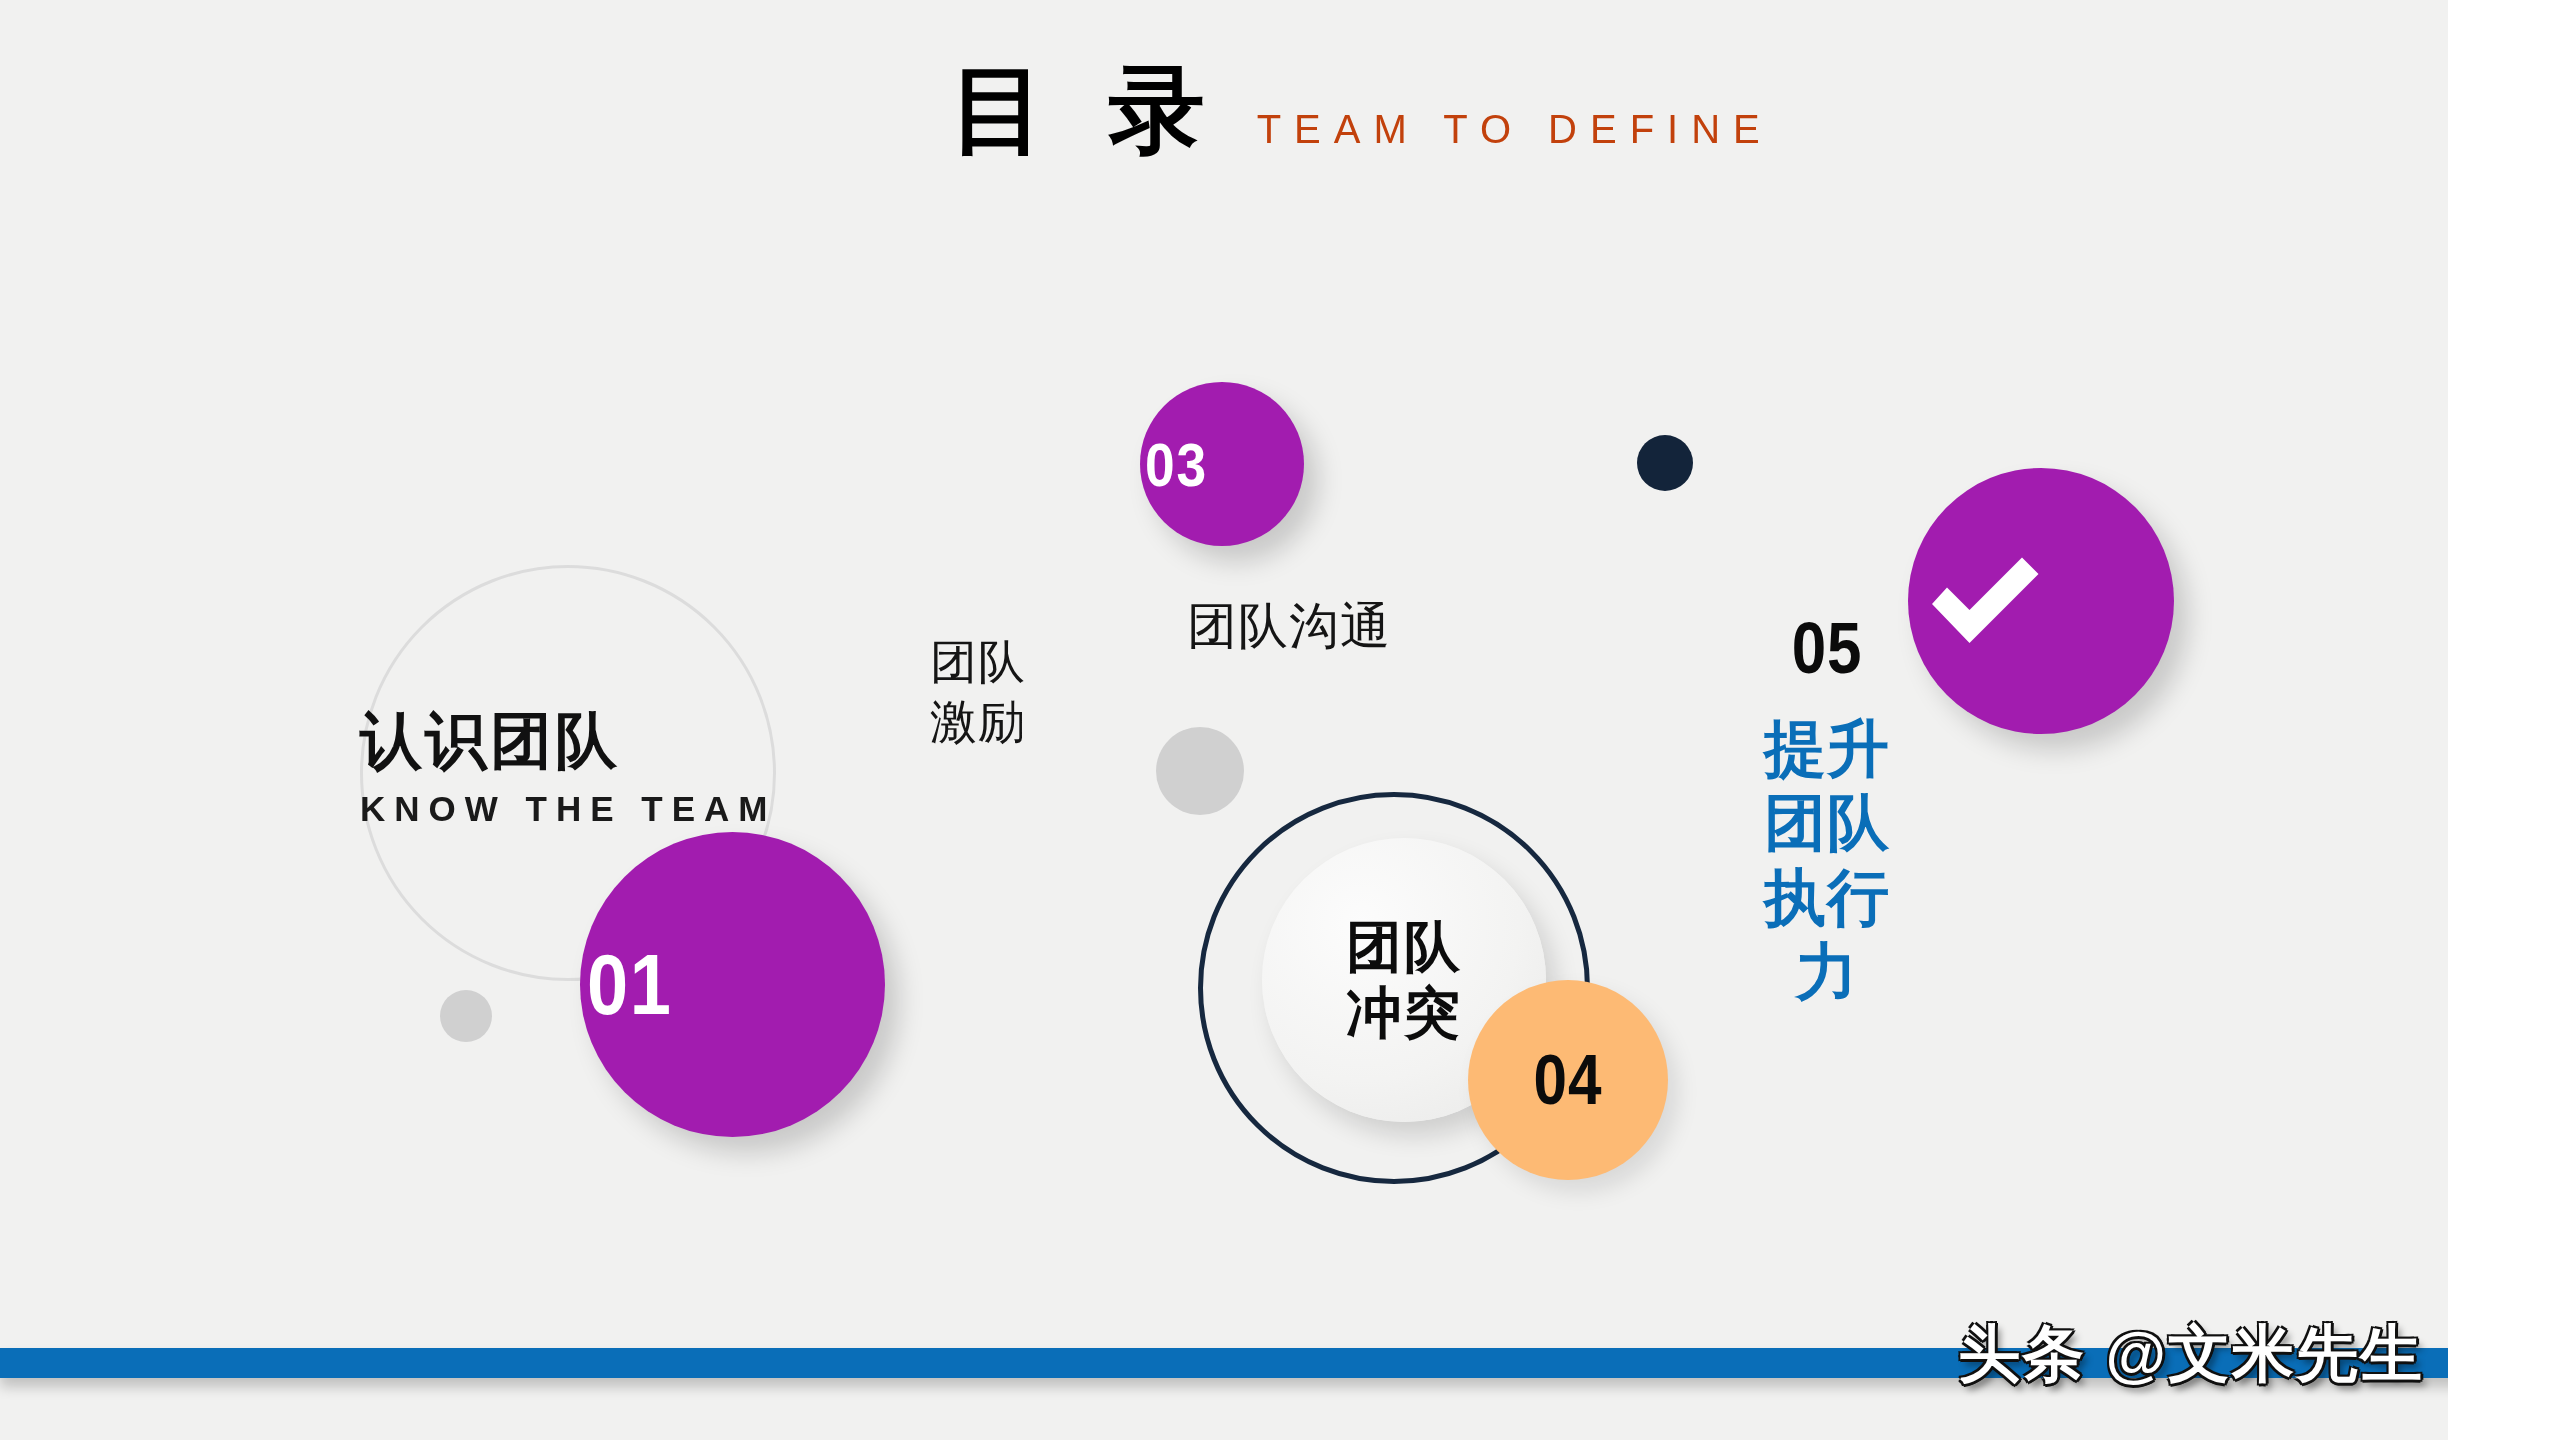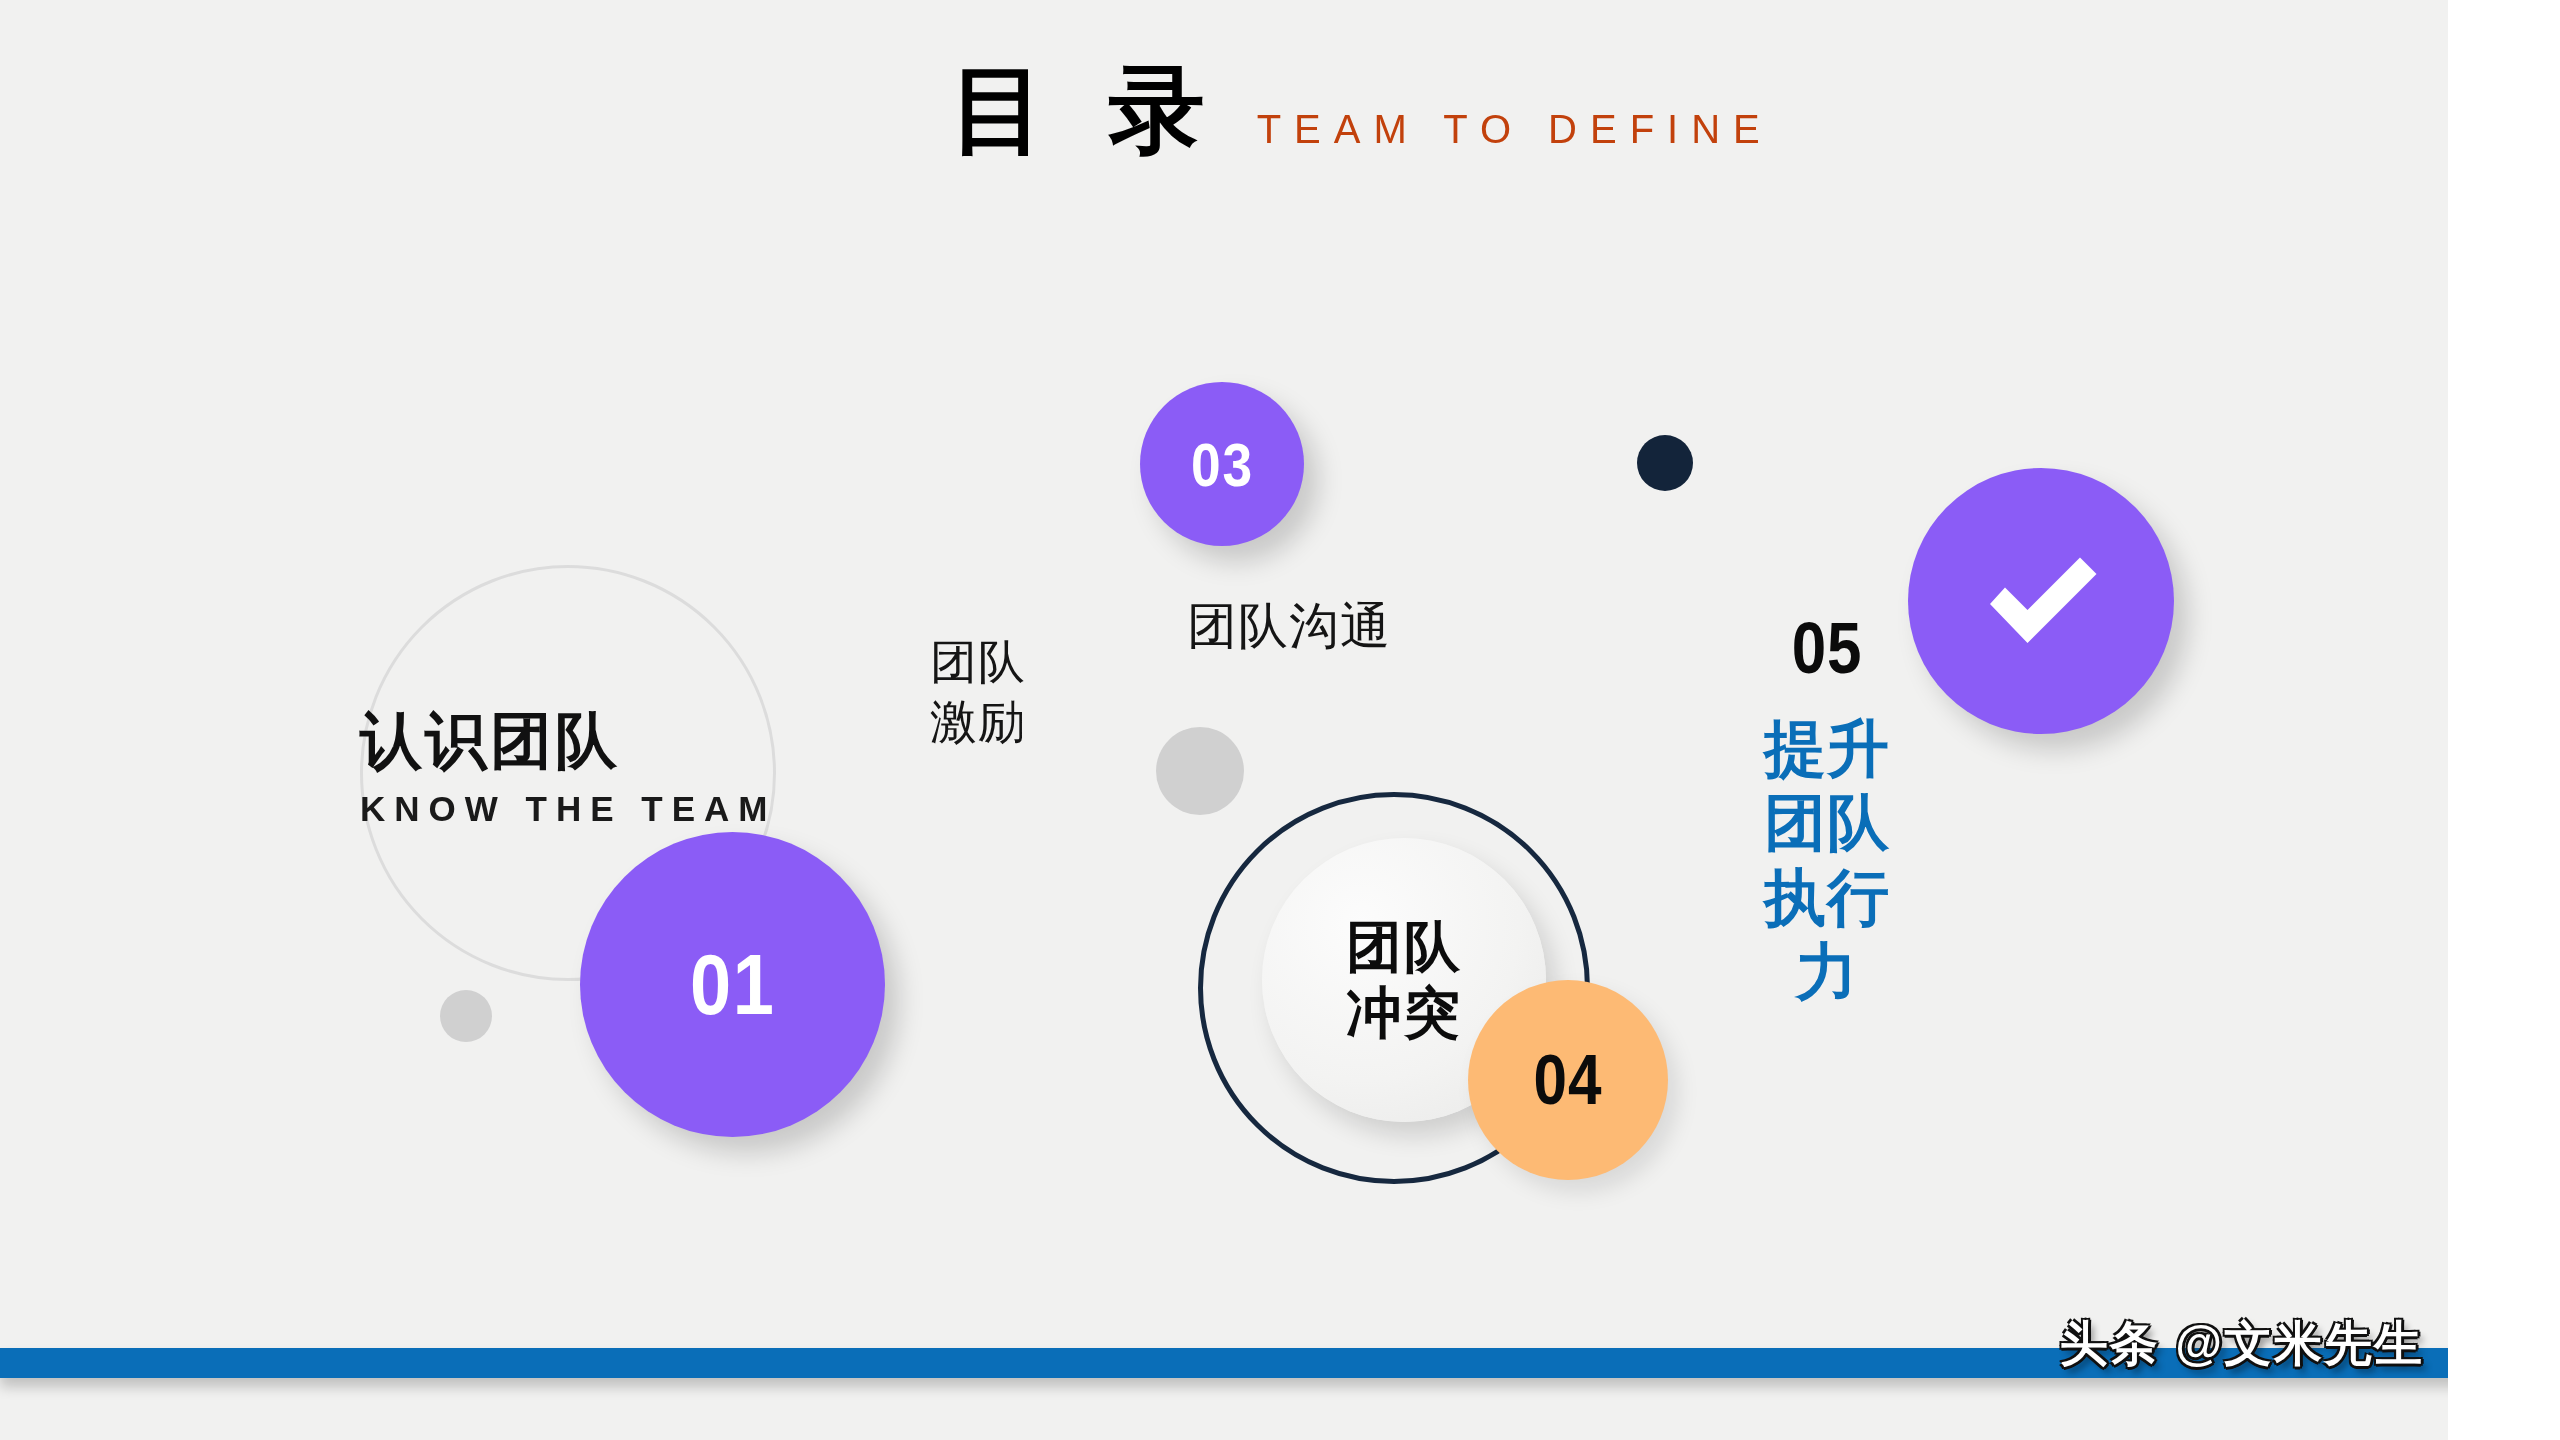--- a/index.html
+++ b/index.html
@@ -42,25 +42,25 @@
     line-height: 1;
     font-family: Liberation Sans, sans-serif;
   }
 
   
   .circle {
     position: absolute;
     border-radius: 50%;
   }
   .blue-circle {
-    background: #8b5cf6;
+    background: #a21caf;
     box-shadow: 14px 16px 26px rgba(0,0,0,0.17);
     display: flex;
     align-items: center;
-    justify-content: center;
+    justify-content: flex-start;
   }
   .num-white {
     color: #FFFFFF;
     font-weight: 700;
     letter-spacing: 2px;
     font-family: "Liberation Sans Narrow", "Liberation Sans", sans-serif;
     transform: scaleX(0.86);
   }
   .num-black {
     color: #0B0B0B;
@@ -223,21 +223,21 @@
   #bottom-bar {
     position: absolute;
     left: 0; top: 1348px;
     width: 2560px; height: 30px;
     background: #0A6EB8;
     box-shadow: 0 9px 13px rgba(0,0,0,0.20);
   }
   #watermark {
     position: absolute;
     right: 24px; top: 1312px;
-    font-size: 48px;
+    font-size: 62px;
     font-weight: 700;
     color: #FFFFFF;
     letter-spacing: 2px;
     white-space: nowrap;
     text-shadow:
       -2px -2px 0 #101010,  2px -2px 0 #101010,
       -2px  2px 0 #101010,  2px  2px 0 #101010,
        0px  3px 0 #101010,  3px  0px 0 #101010,
        5px  6px 7px rgba(0,0,0,0.45);
   }

